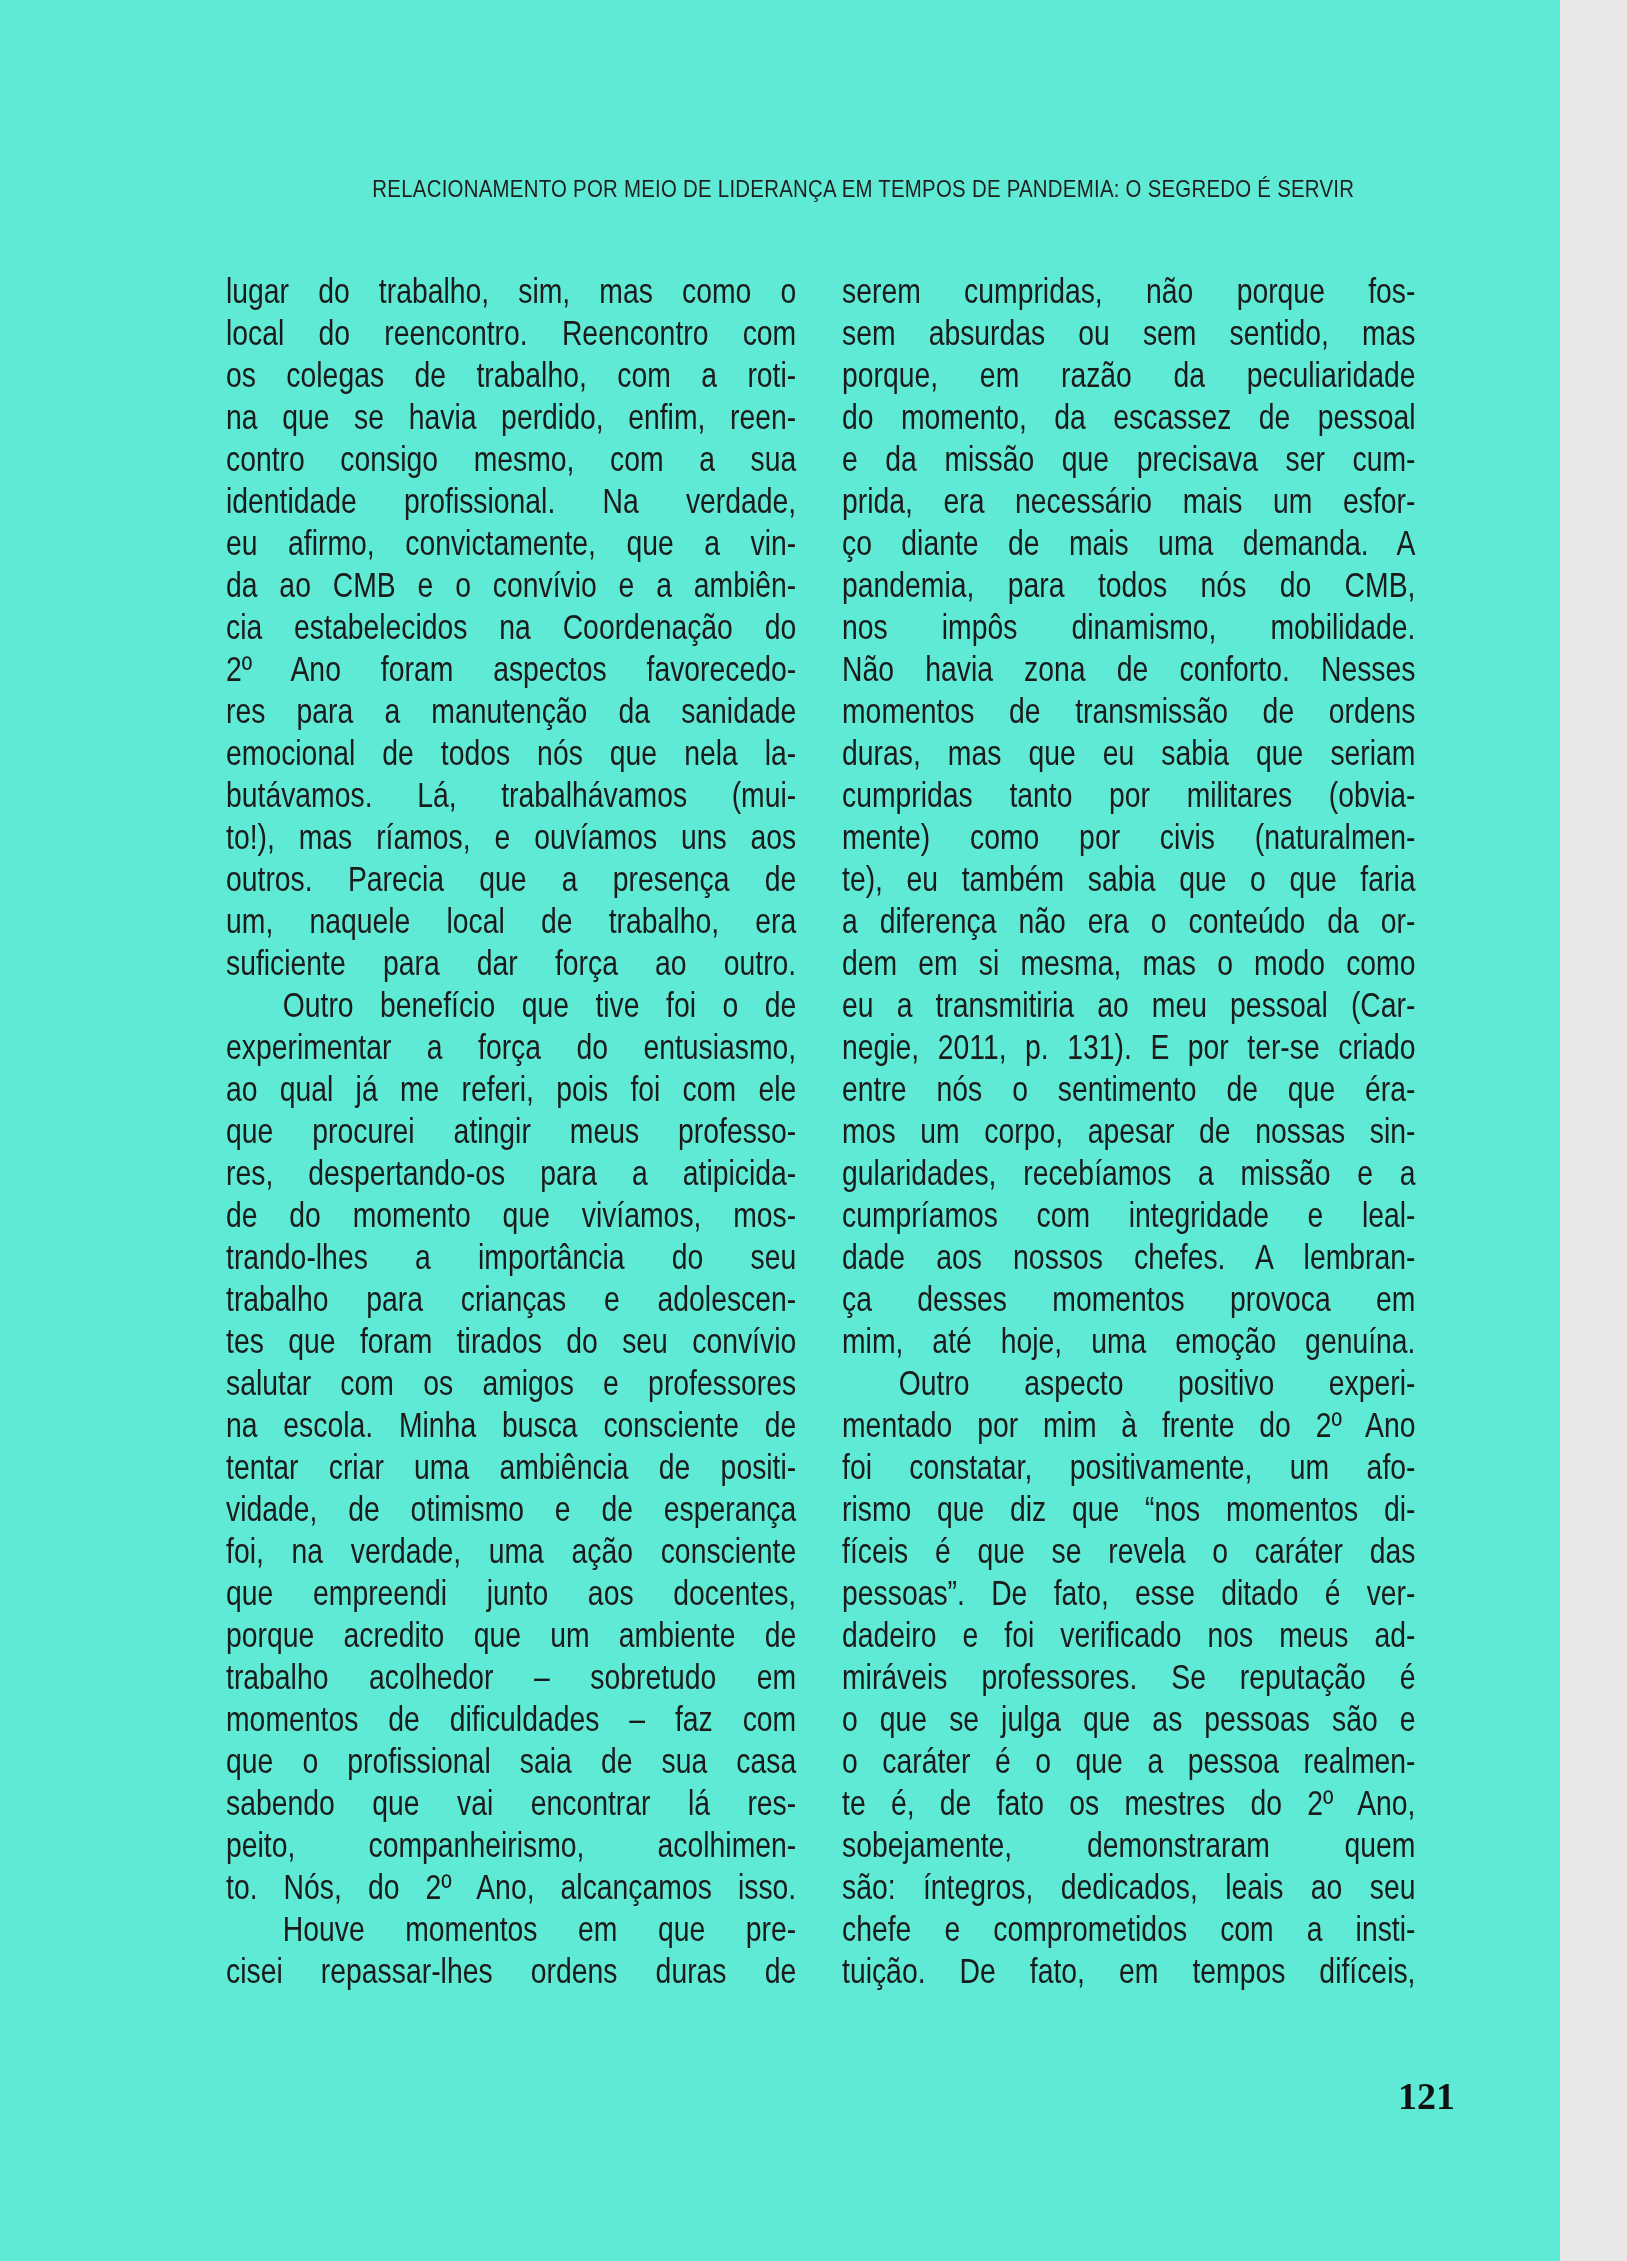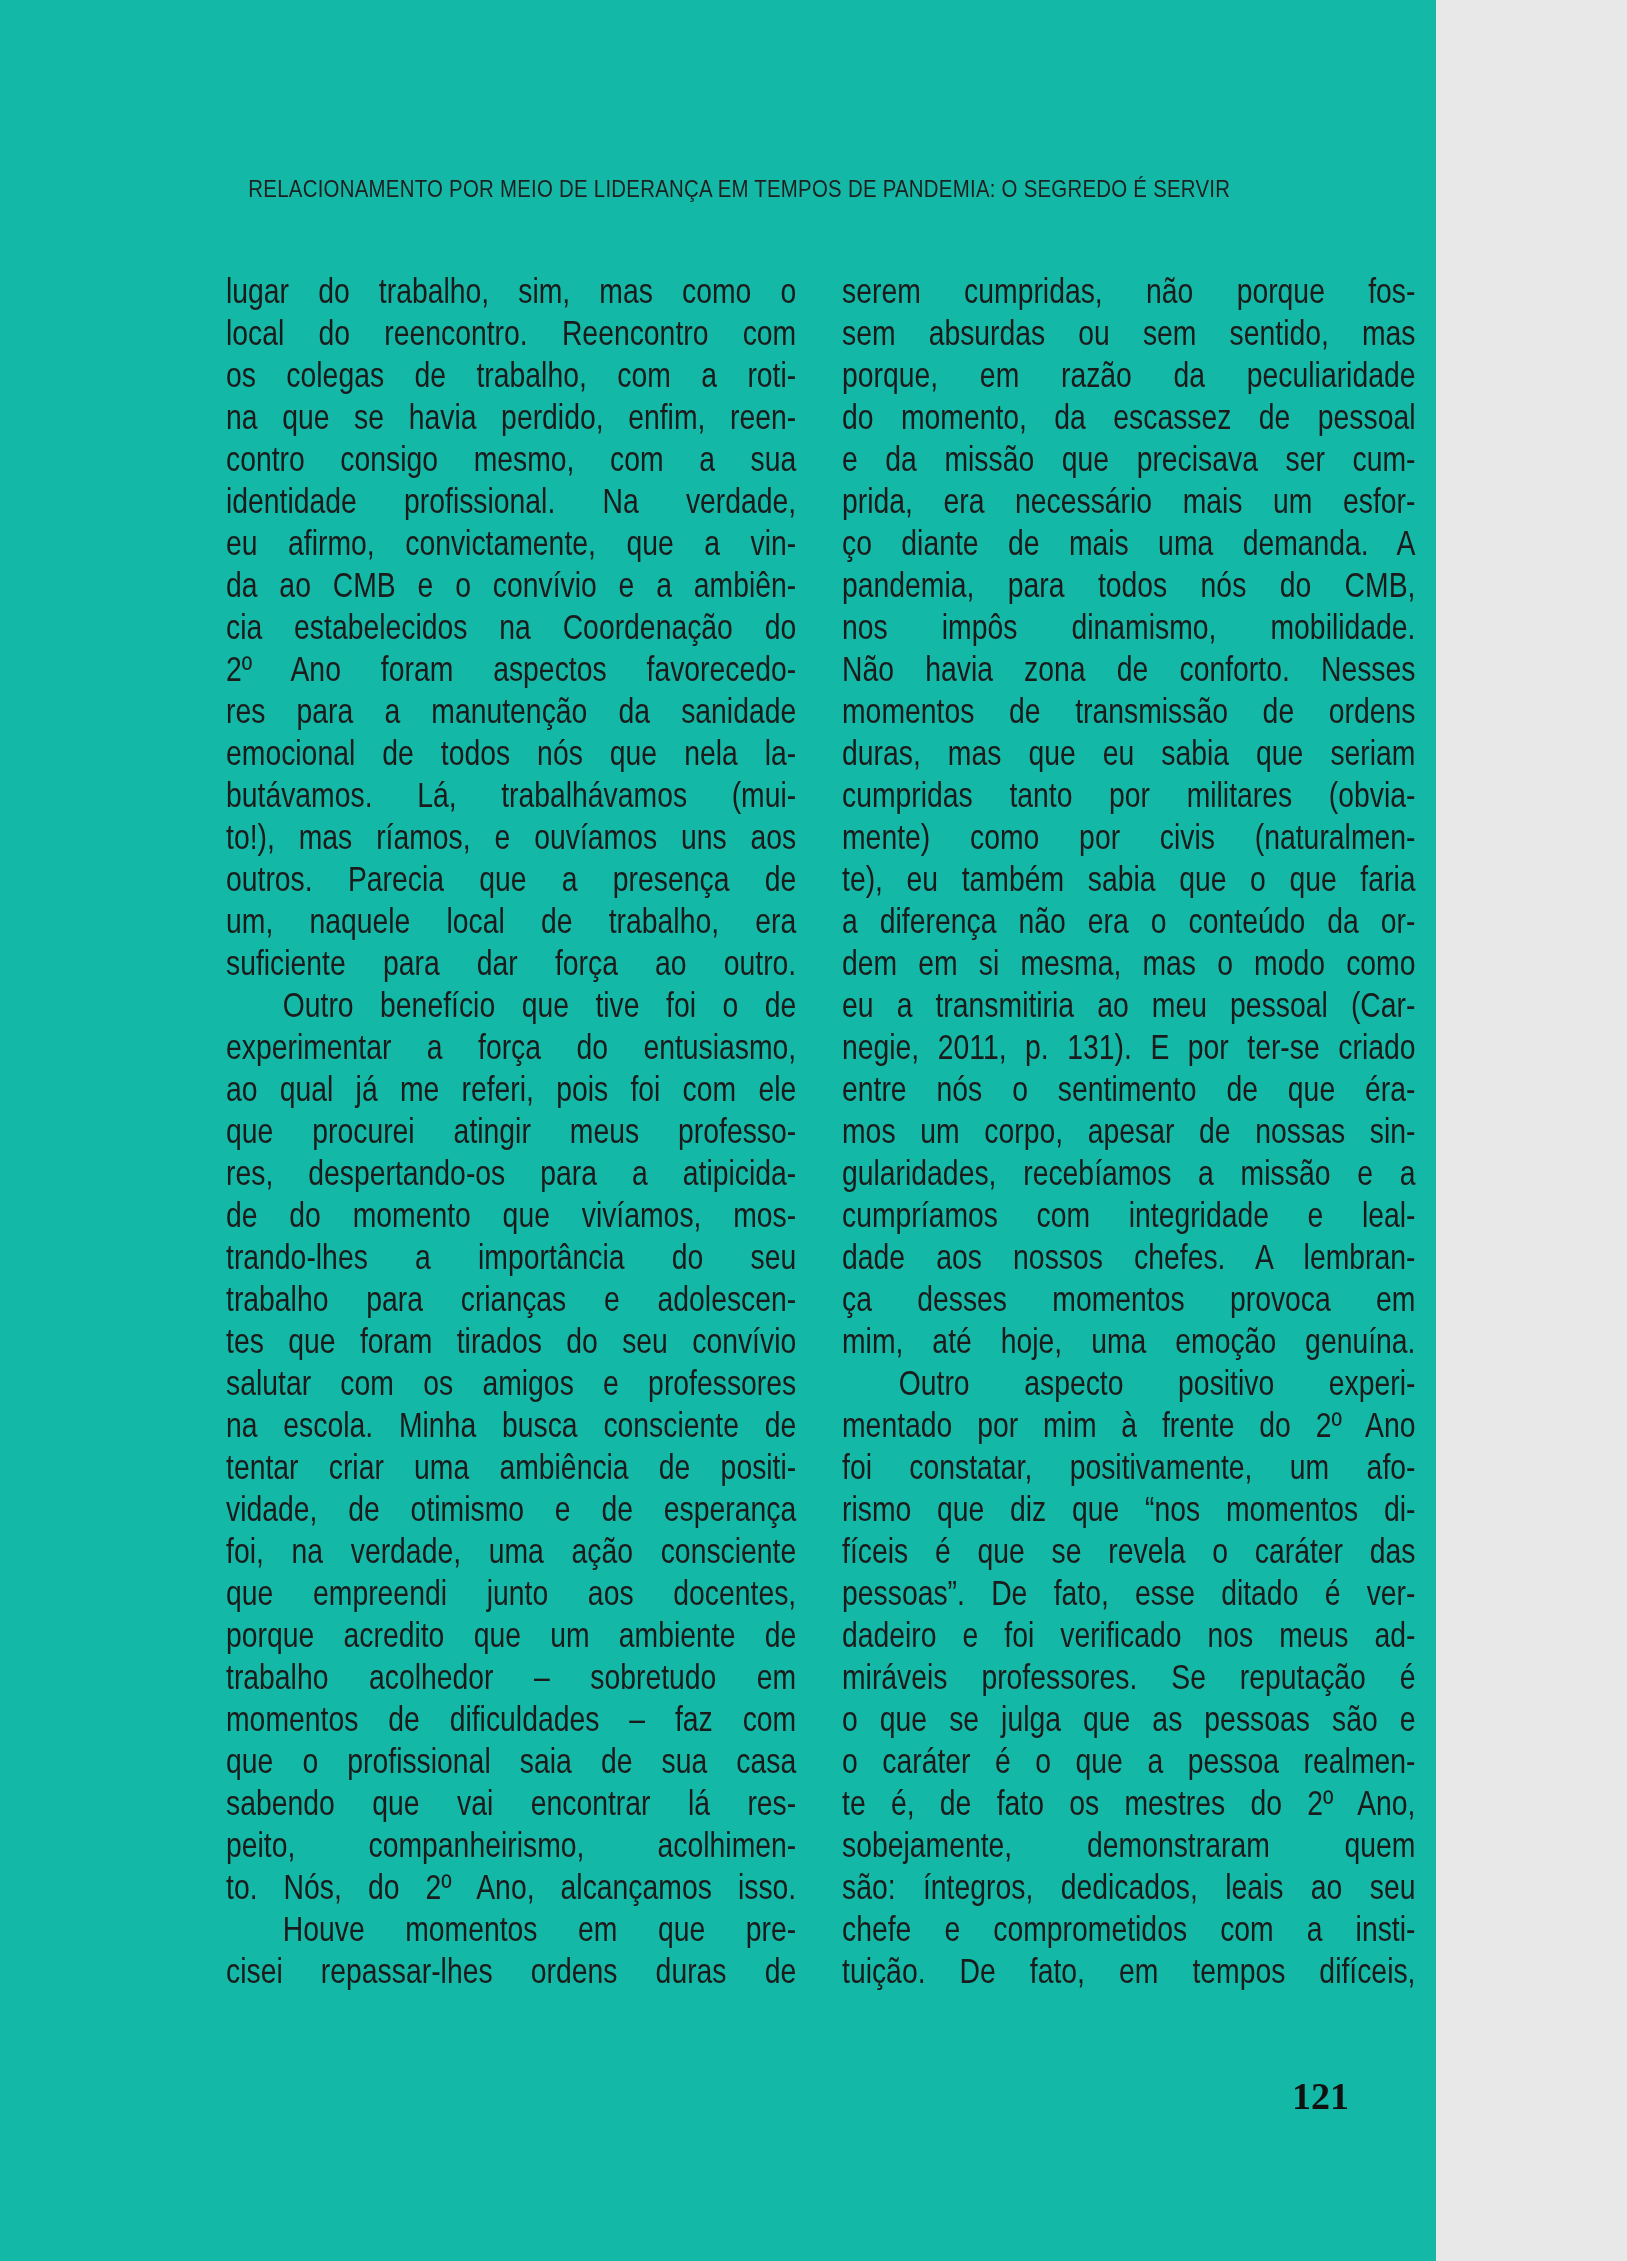--- a/index.html
+++ b/index.html
@@ -2,23 +2,23 @@
 <html style="font-size:12.3px"><head>
 <meta charset="utf-8">
 <style>
   html, body {
     margin: 0;
     padding: 0;
     background: #e8e8e8;
   }
   .page {
     position: relative;
-    width: 1436px;
+    width: 1560px;
     height: 2261px;
-    background: #14b8a6;
+    background: #5eead4;
     overflow: hidden;
     font-family: "Liberation Sans", sans-serif;
   }
   .running-header {
     position: absolute;
     top: 176px;
     right: 211px;
     width: 1149px;
     text-align: right;
     font-size: 24px;
@@ -45,21 +45,21 @@
     left: 226px;
     width: 704px;
   }
   .col-right {
     left: 842px;
     width: 708px;
   }
   .page-number {
     position: absolute;
     top: 2077px;
-    right: 87px;
+    right: 105px;
     font-family: "Liberation Serif", serif;
     font-weight: bold;
     font-size: 38px;
     line-height: 38px;
     color: #111111;
   }
 </style>
 </head>
 <body>
 

